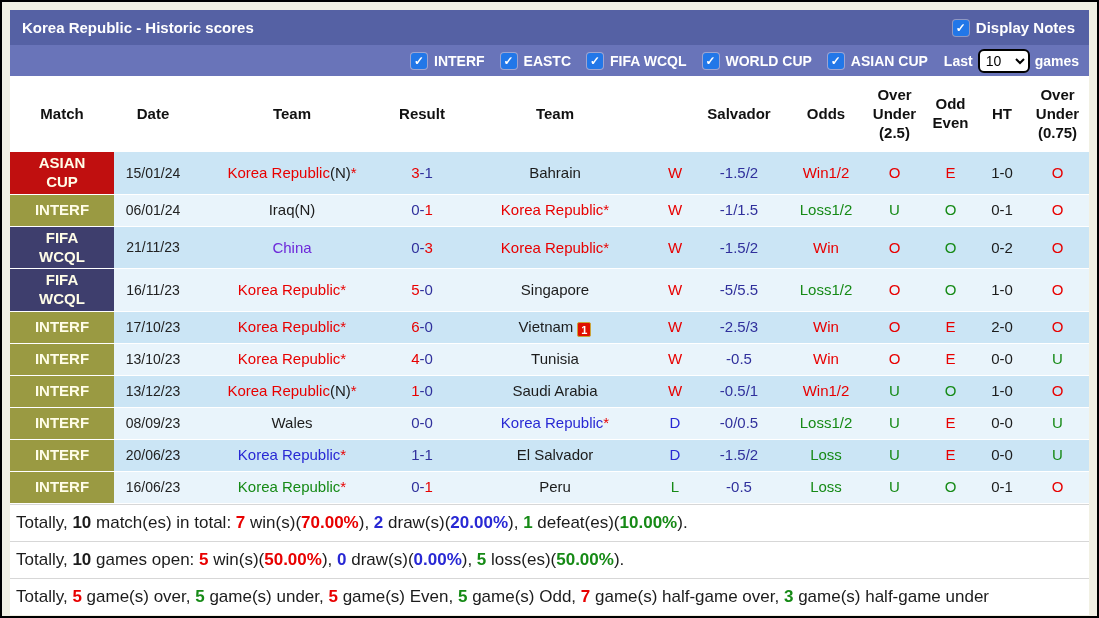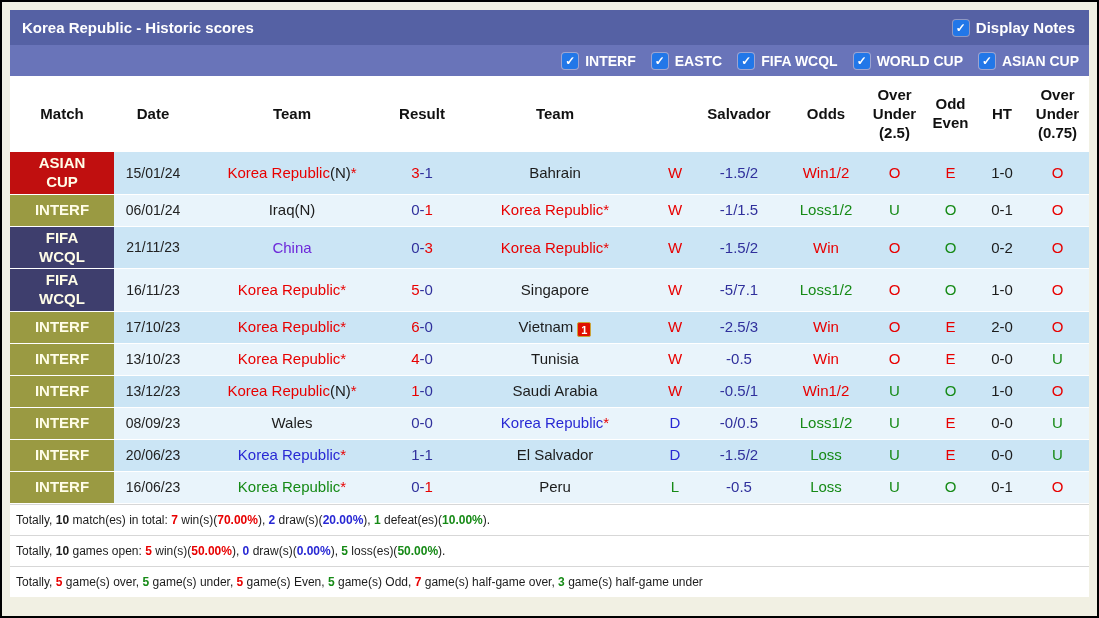--- a/index.html
+++ b/index.html
@@ -58,21 +58,21 @@
   }
   .date { color: #222; font-size: 14px; }
   .ht { color: #1c1c1c; }
   .red-card {
     display: inline-block; width: 14px; height: 15px;
     background: #e01000; border: 1px solid #caa43a; border-radius: 2px;
     color: #fff; font-size: 11px; font-weight: bold; line-height: 14px;
     text-align: center; vertical-align: -2px; margin-left: 4px;
   }
   .summary {
-    background: #fff; font-size: 12px; color: #1c1c1c;
+    background: #fff; font-size: 17px; color: #1c1c1c;
     padding: 8px 6px; border-top: 1px solid #d7d7d7;
   }
   .col-match  { width: 104px; }
   .col-date   { width: 78px;  }
   .col-team1  { width: 200px; }
   .col-result { width: 60px;  }
   .col-team2  { width: 206px; }
   .col-wdl    { width: 34px;  }
   .col-hcap   { width: 94px;  }
   .col-odds   { width: 80px;  }
@@ -108,20 +108,25 @@
       </span>
       <span class="filter-item">
         <span class="chk">✓</span>
         <span>WORLD CUP</span>
       </span>
       <span class="filter-item">
         <span class="chk">✓</span>
         <span>ASIAN CUP</span>
       </span>
     </span>
+  <span class="last-games">
+    <span>Last</span>
+    <select class="games-select" id="games-select"><option>10</option></select>
+    <span>games</span>
+  </span>
 </div>
 
 <table>
   <colgroup>
     <col class="col-match">
       <col class="col-date">
       <col class="col-team1">
       <col class="col-result">
     <col class="col-team2">
       <col class="col-wdl">
@@ -202,21 +207,21 @@
       <tr class="r-even">
         <td class="comp-cell">
           <div class="comp" style="background: rgb(62, 62, 109);">FIFA
 WCQL</div>
         </td>
         <td class="date">16/11/23</td>
         <td><span style="color: rgb(232, 0, 0);">Korea Republic</span><span style="color: rgb(232, 0, 0);">*</span></td>
         <td><span style="color: rgb(232, 0, 0);">5</span><span style="color: rgb(48, 48, 156);">-</span><span style="color: rgb(48, 48, 156);">0</span></td>
         <td><span style="color: rgb(28, 28, 28);">Singapore</span></td>
         <td><span style="color: rgb(232, 0, 0);">W</span></td>
-        <td style="color: rgb(48, 48, 156);">-5/7.1</td>
+        <td style="color: rgb(48, 48, 156);">-5/5.5</td>
         <td><span style="color: rgb(22, 138, 22);">Loss1/2</span></td>
         <td><span style="color: rgb(232, 0, 0);">O</span></td>
         <td><span style="color: rgb(22, 138, 22);">O</span></td>
         <td class="ht">1-0</td>
         <td><span style="color: rgb(232, 0, 0);">O</span></td>
       </tr>
       <tr class="r-odd">
         <td class="comp-cell">
           <div class="comp" style="background: rgb(154, 154, 66);">INTERF</div>
         </td>

